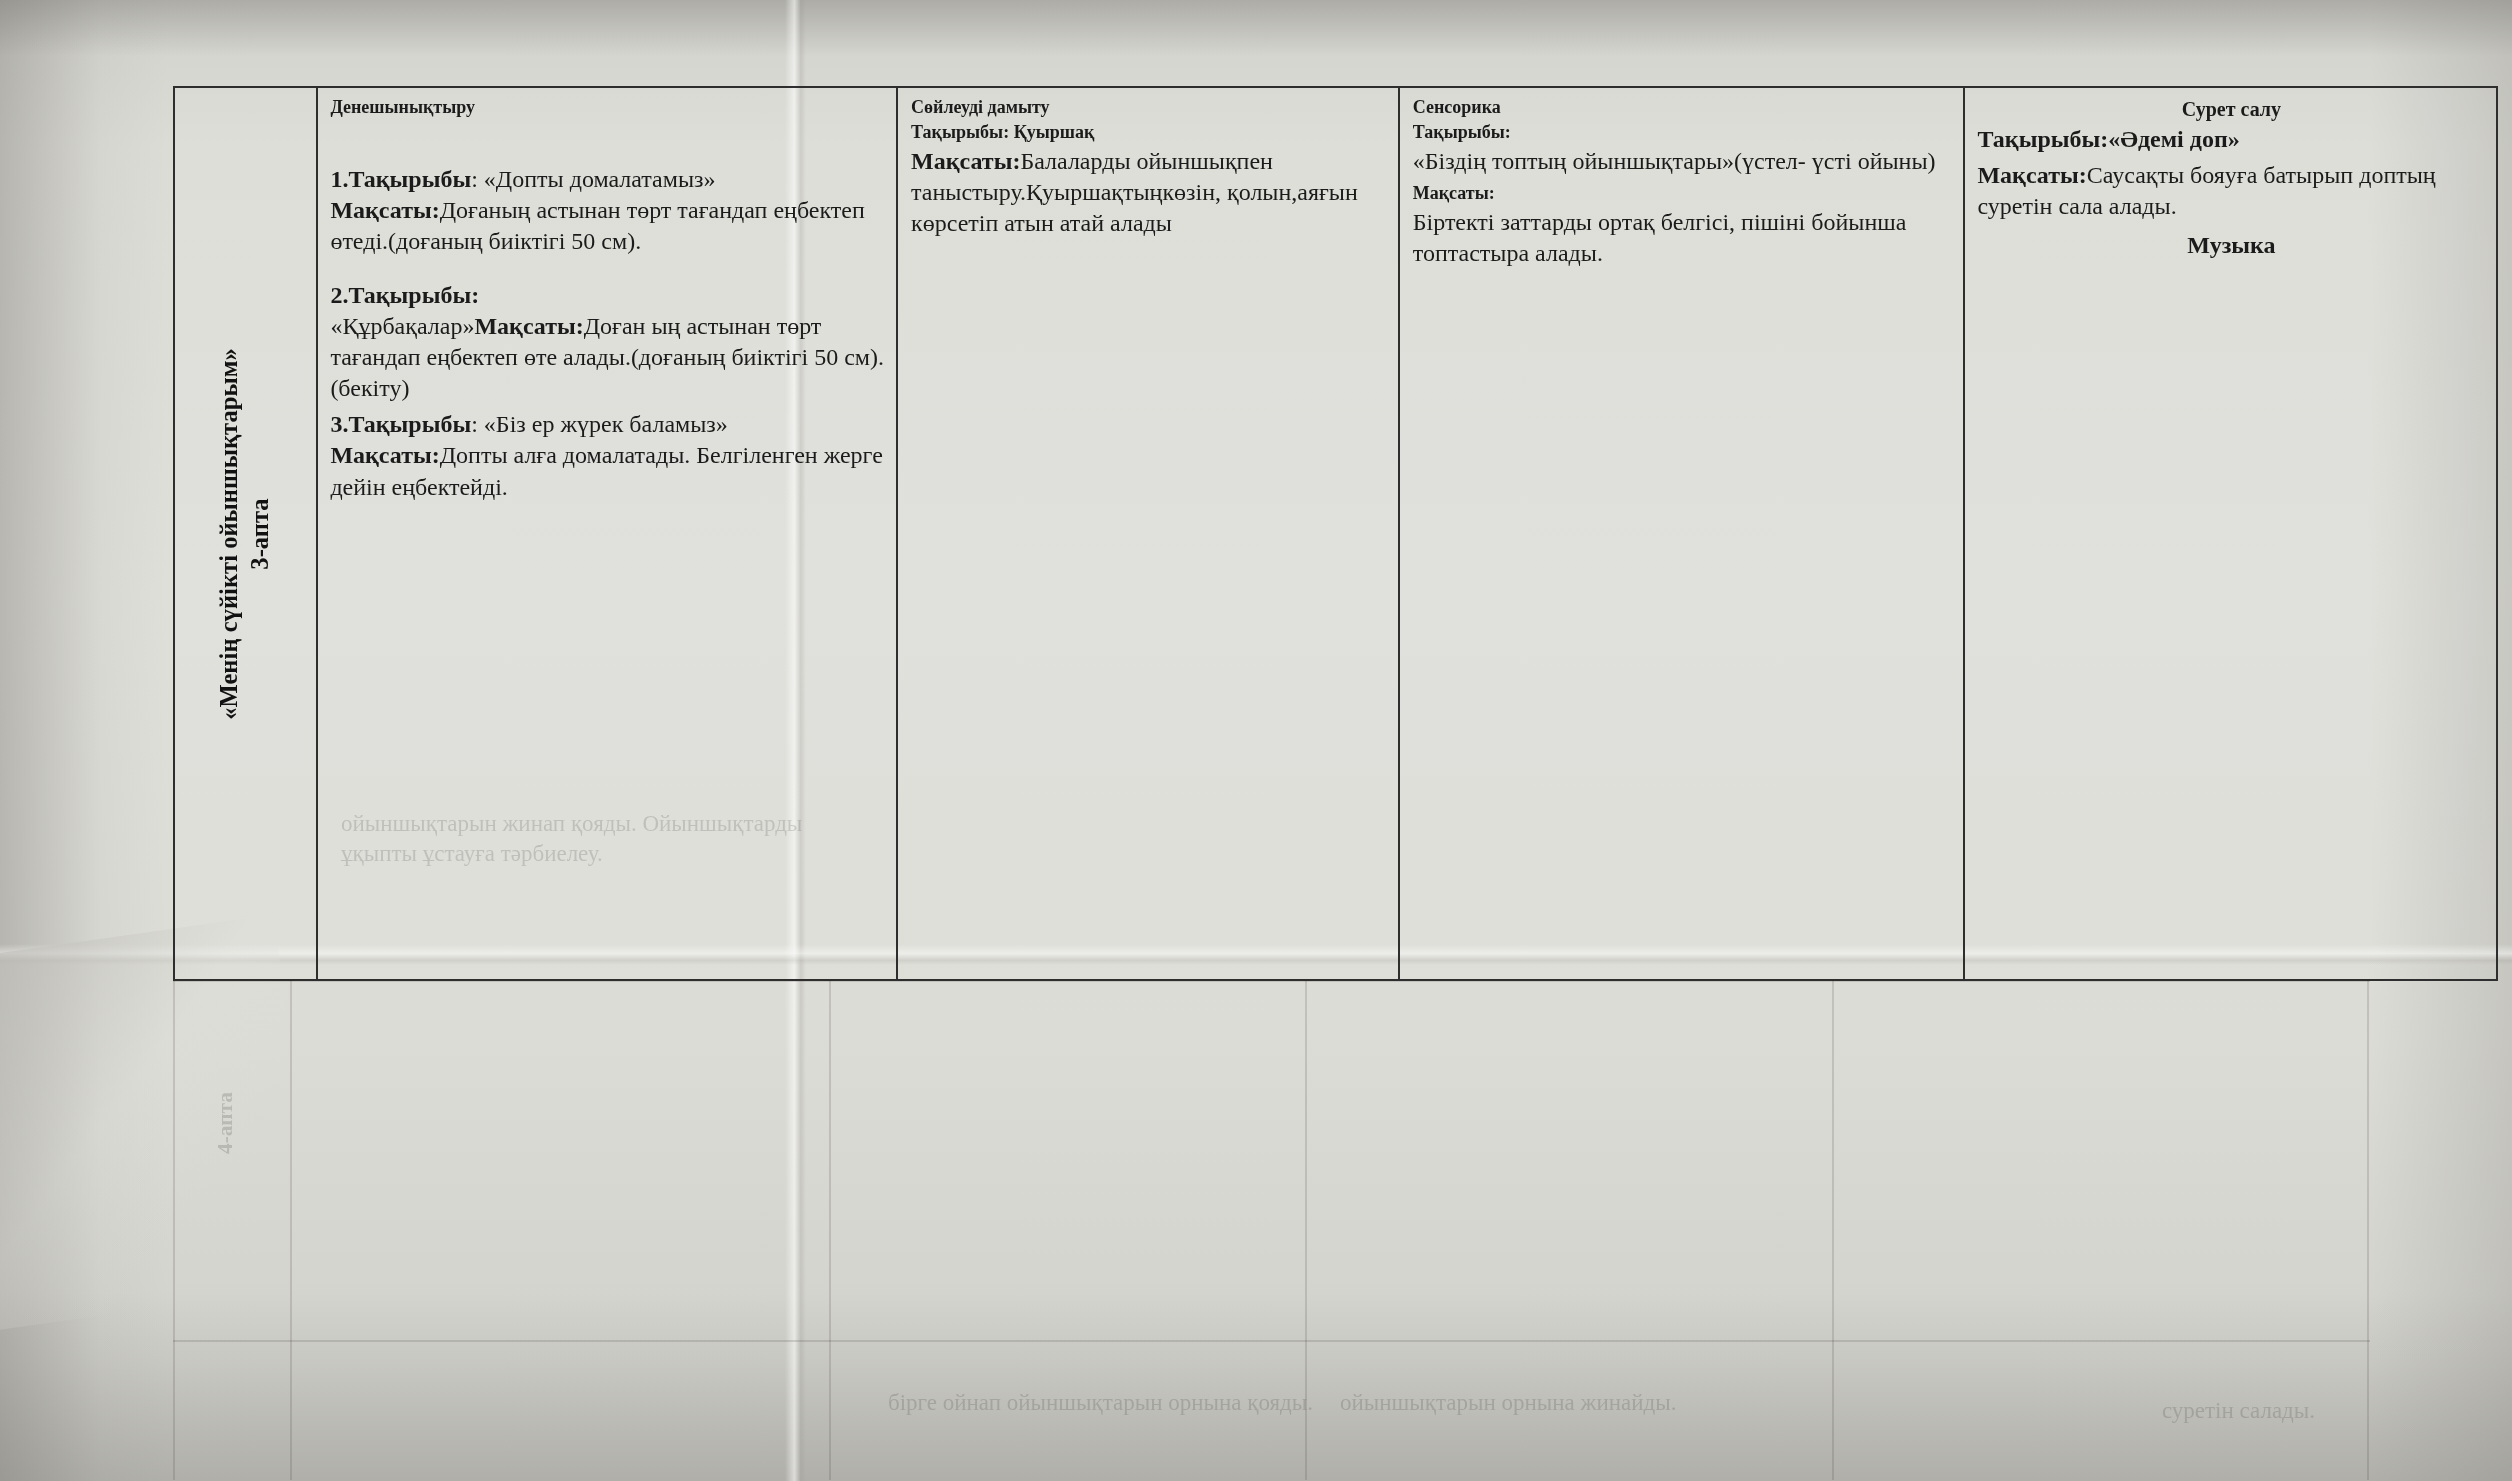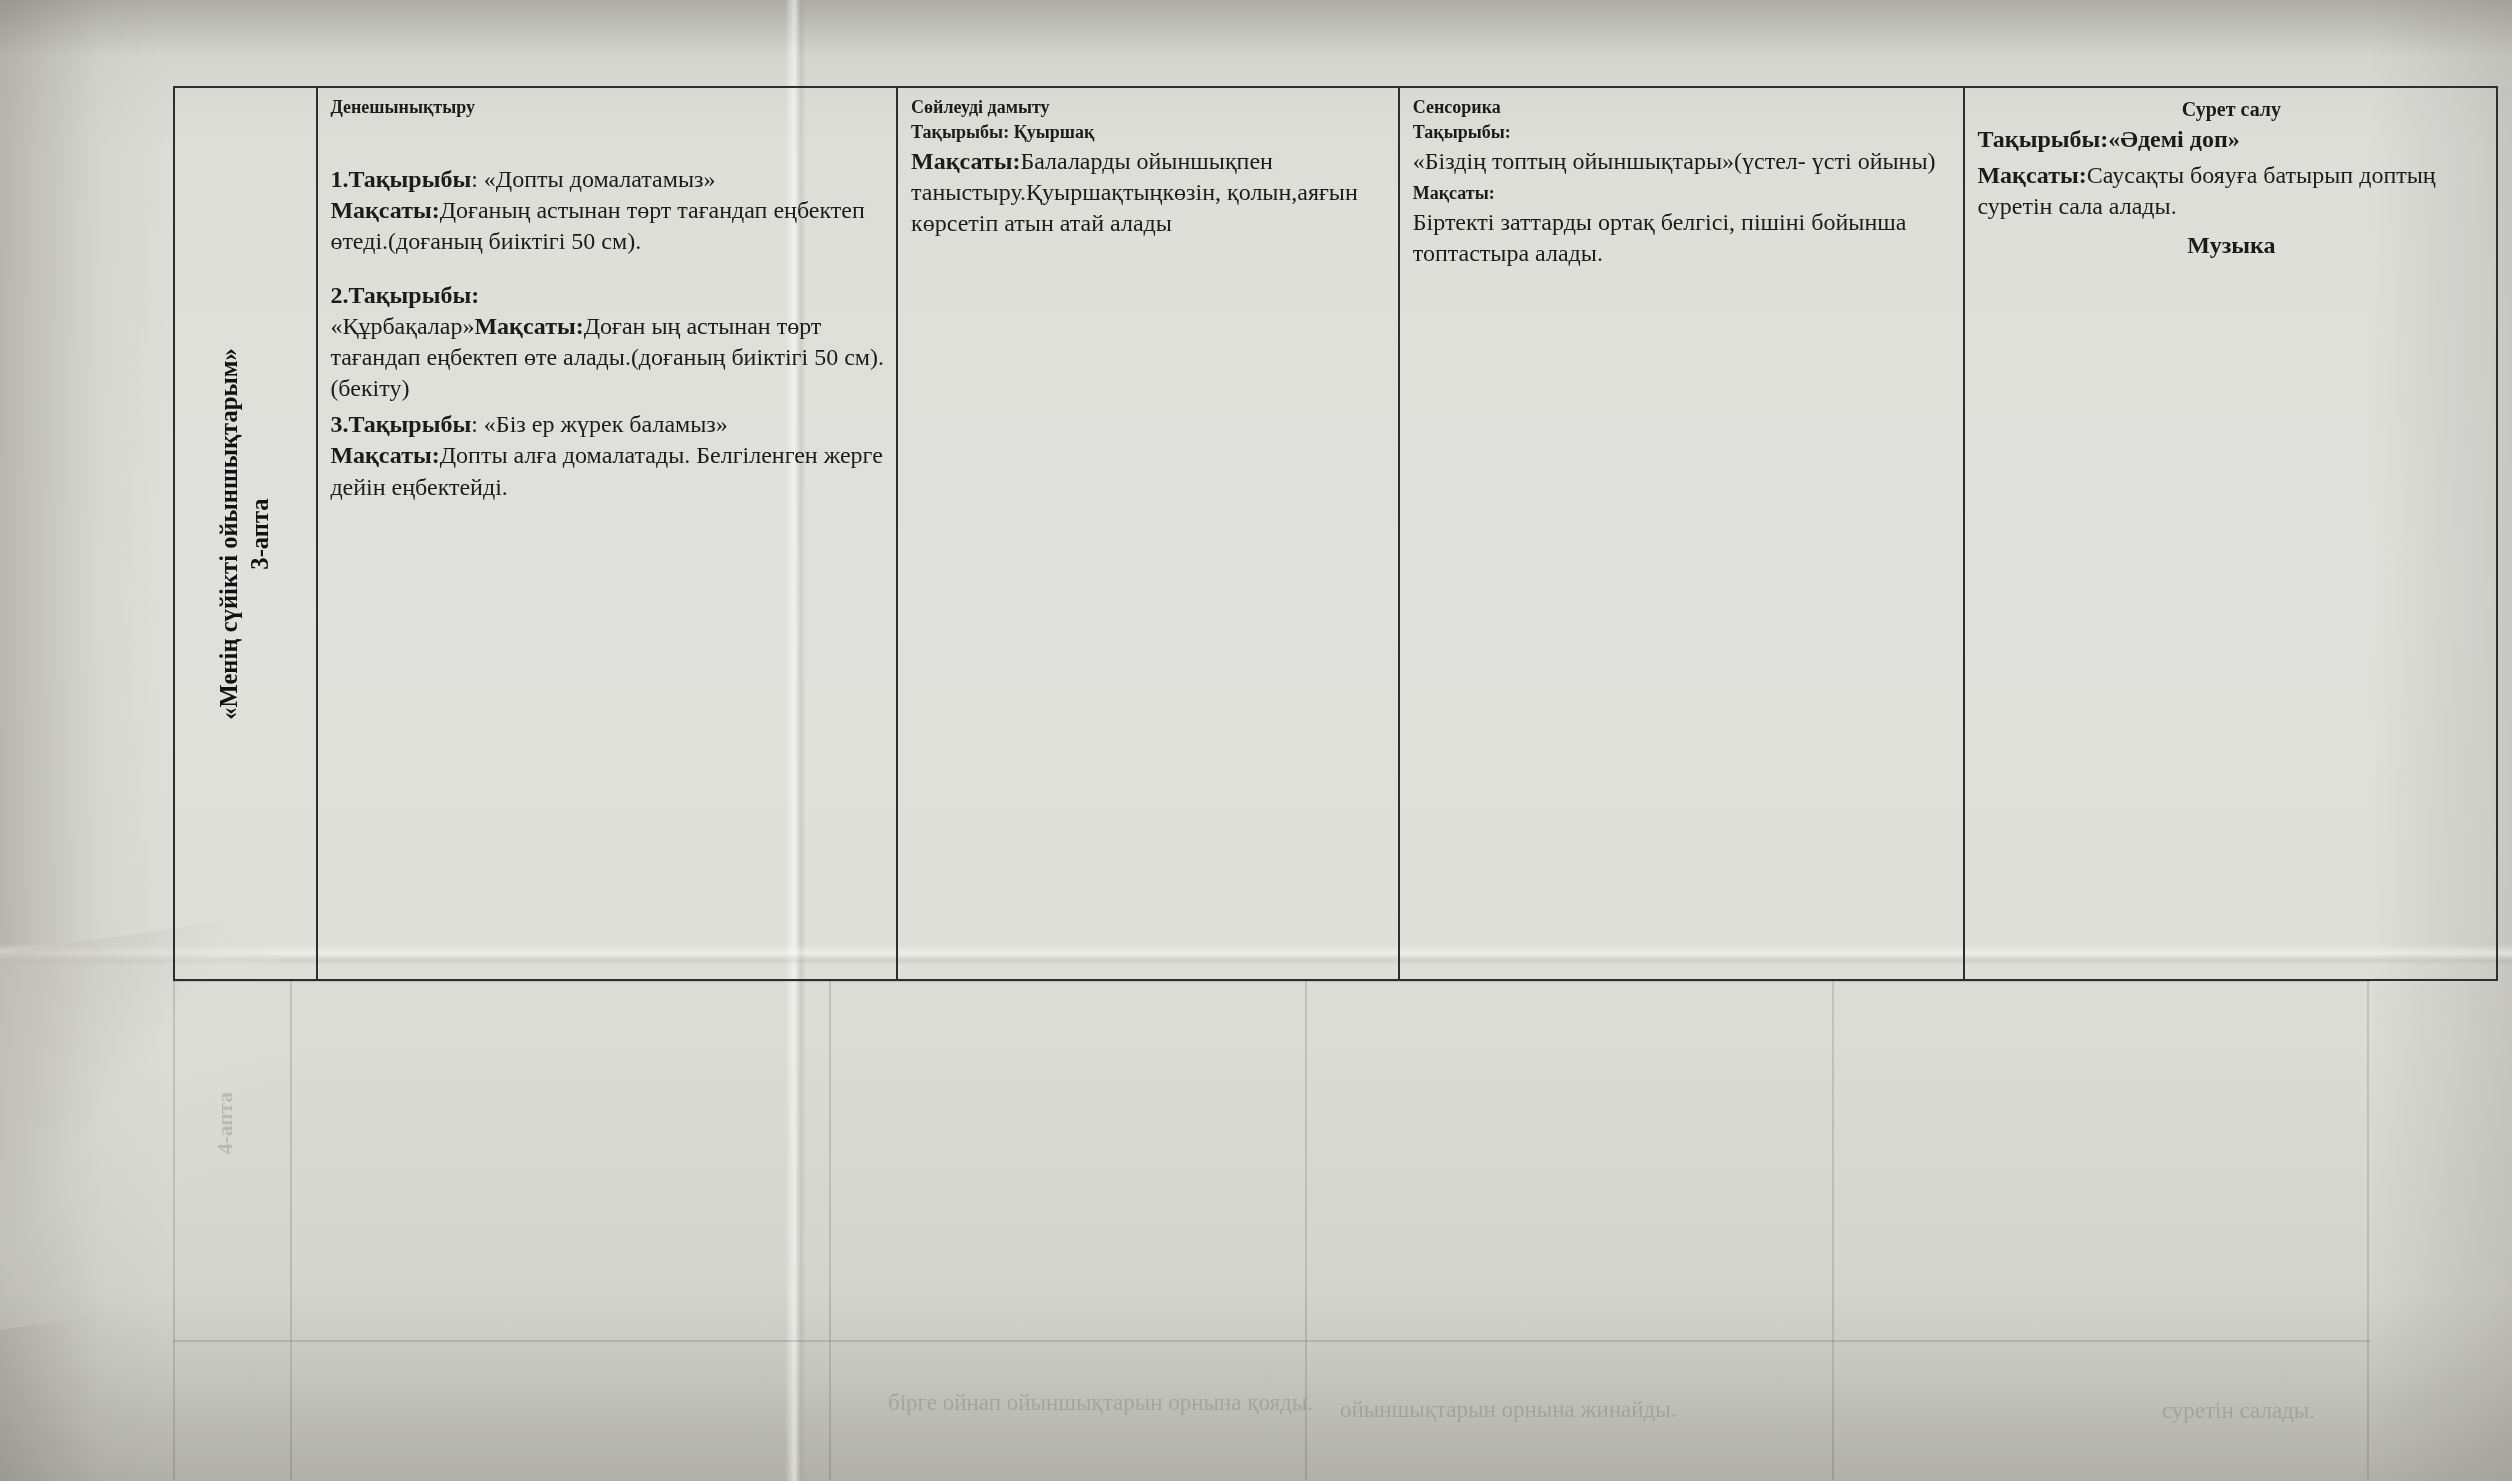--- a/index.html
+++ b/index.html
@@ -140,21 +140,21 @@
     font-size: 23px;
     line-height: 1.32;
     pointer-events: none;
     filter: blur(0.5px);
     user-select: none;
   }
   #ghost-block-1 { left: 341px; top: 809px; width: 508px; }
   #ghost-block-2 { left: 341px; top: 1134px; width: 508px; }
   #ghost-block-3 { left: 341px; top: 1380px; width: 523px; }
   #ghost-block-4 { left: 888px; top: 1388px; width: 508px; }
-  #ghost-block-5 { left: 1340px; top: 1388px; width: 476px; margin-top: 7px; }
+  #ghost-block-5 { left: 1340px; top: 1388px; width: 476px; }
   #ghost-block-6 { left: 1871px; top: 1396px; width: 444px; text-align: right; }
   #ghost-label { left: 163px; top: 1154px; width: 95px; }
   #ghost-label .gl {
     display: block;
     transform: rotate(-90deg);
     transform-origin: left top;
     white-space: nowrap;
     font-weight: bold;
     font-size: 21.4px;
     margin-left: 48px;
@@ -181,20 +181,21 @@
 
   <div class="ghost-rule" style="left:173px; top:980px; width:2197px; height:2.4px;"></div>
   <div class="ghost-rule" style="left:173px; top:980px; width:2.4px; height:500px;"></div>
   <div class="ghost-rule" style="left:829px; top:980px; width:2.4px; height:500px;"></div>
   <div class="ghost-rule" style="left:1305px; top:980px; width:2.4px; height:500px;"></div>
   <div class="ghost-rule" style="left:1832px; top:980px; width:2.4px; height:500px;"></div>
   <div class="ghost-rule" style="left:2367px; top:980px; width:2.4px; height:500px;"></div>
   <div class="ghost-rule" style="left:173px; top:1340px; width:2197px; height:2.4px;"></div>
   <div class="ghost-rule" style="left:290px; top:980px; width:2.4px; height:500px;"></div>
 
+  <div class="ghost" id="ghost-block-1">ойыншықтарын жинап қояды. Ойыншықтарды ұқыпты ұстауға тәрбиелеу.</div>
   <div class="ghost" id="ghost-block-4">бірге ойнап ойыншықтарын орнына қояды.</div>
   <div class="ghost" id="ghost-block-5">ойыншықтарын орнына жинайды.</div>
   <div class="ghost" id="ghost-block-6">суретін салады.</div>
   <div class="ghost" id="ghost-label">
       <span class="gl">4-апта</span>
     </div>
 
   <div id="table-wrap">
     <table class="plan">
       <tbody>

